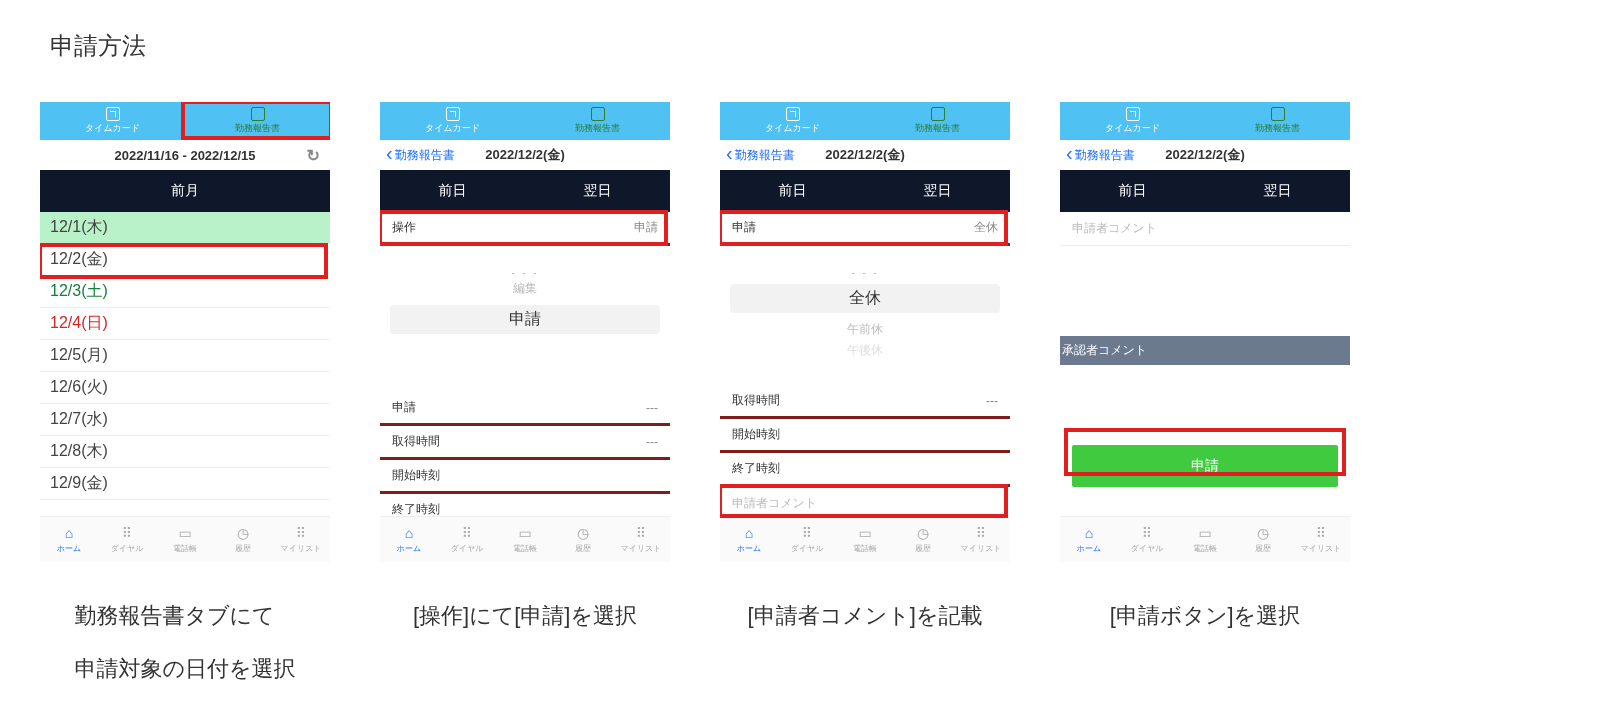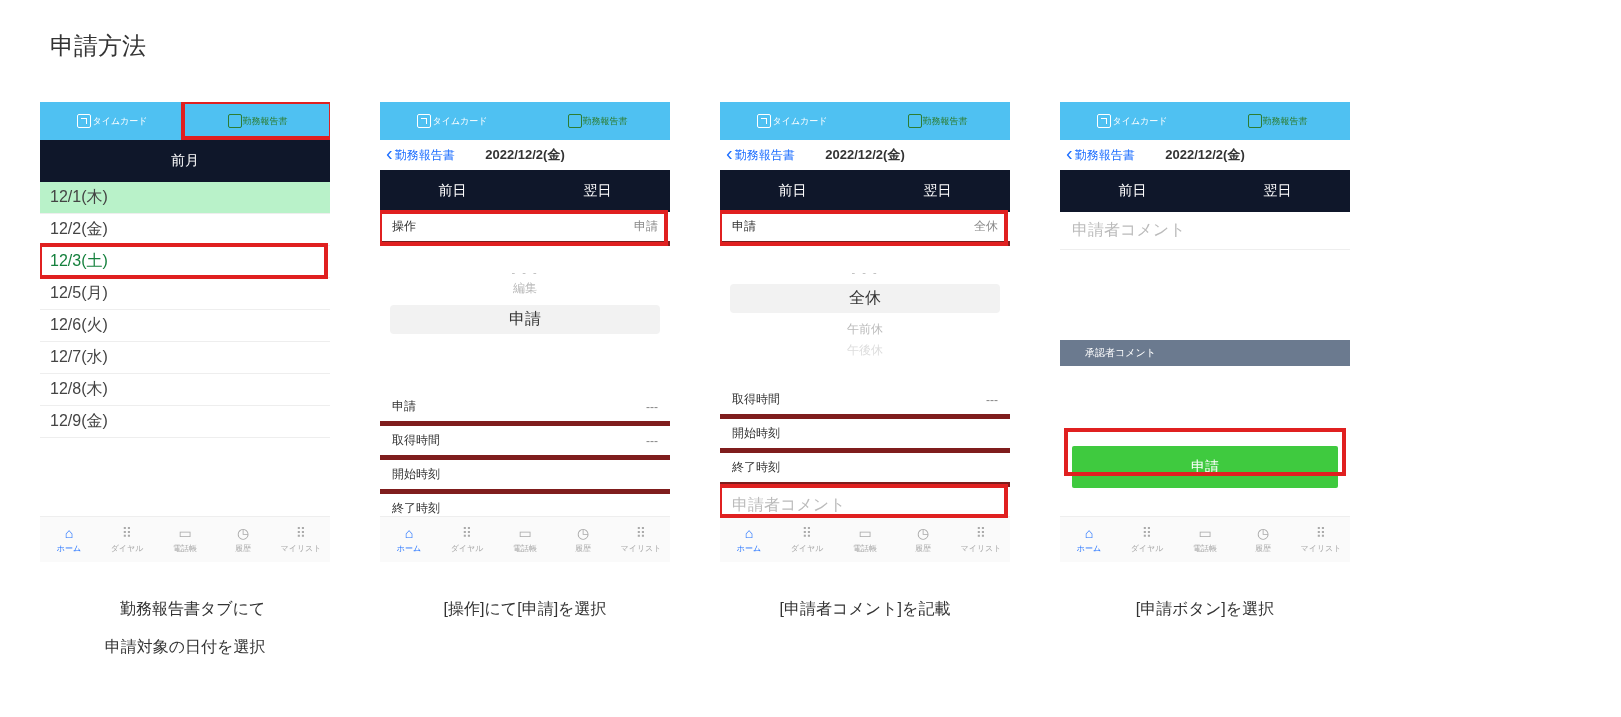--- a/index.html
+++ b/index.html
@@ -2,25 +2,25 @@
 <html><head>
 <meta charset="utf-8">
 <style>
   * { box-sizing: border-box; }
   html, body { margin: 0; padding: 0; background: #fff; font-family: "Hiragino Sans", "Yu Gothic", "Meiryo", sans-serif; color: #333; }
   .page { width: 1344px; height: 717px; position: relative; padding: 30px 40px; }
   .page-title { font-size: 24px; color: #333; margin: 0 0 40px 10px; font-weight: normal; }
   .panels { display: flex; gap: 50px; justify-content: space-between; }
   .panel-wrap { display: flex; flex-direction: column; align-items: center; width: 330px; }
   .panel { width: 290px; height: 460px; background: #fff; box-shadow: 0 0 0 0 rgba(0,0,0,0); position: relative; overflow: hidden; display:flex; flex-direction:column; }
-  .caption { font-size: 16px; margin-top: 28px; text-align: right; white-space: pre-line; line-height: 2.4; }
+  .caption { font-size: 22px; margin-top: 28px; text-align: left; white-space: pre-line; line-height: 2.4; }
 
   
   .tabrow { display: flex; height: 38px; background: #4fc1f2; color: #fff; font-size: 10px; }
-  .tab { flex: 1; display: flex; flex-direction: row; align-items: center; justify-content: center; gap:1px; position: relative; text-align: right; }
+  .tab { flex: 1; display: flex; flex-direction: column; align-items: center; justify-content: center; gap:1px; position: relative; text-align: right; }
   .tab.active { color: #2e7d32; }
   .tab .icon { width: 14px; height: 14px; border: 1.5px solid currentColor; border-radius: 2px; }
   .tab .icon.clock::after { content:""; display:block; width:5px; height:5px; border-top:1.5px solid currentColor; border-right:1.5px solid currentColor; margin:3px auto 0; }
   .tab .label { font-size: 9px; }
 
   
   .hdr { height: 30px; background: #fff; display: flex; align-items: center; justify-content: center; font-size: 13px; font-weight: bold; position:relative; }
   .hdr .back { position:absolute; left:6px; color:#1e6fff; font-size:12px; font-weight:normal; display:flex; align-items:center; }
   .hdr .back::before { content:"‹"; font-size:20px; margin-right:2px; line-height:0; position:relative; top:-2px; }
   .hdr .refresh { position:absolute; right:10px; color:#888; font-size:16px; }
@@ -30,33 +30,33 @@
   .navbtn { flex:1; display:flex; align-items:center; justify-content:center; font-size:14px; }
 
   
   .datelist { flex:1; overflow:hidden; }
   .daterow { height: 32px; border-bottom: 1px solid #eee; display:flex; align-items:center; padding: 12px 10px; font-size: 16px; color:#444; }
   .daterow.holiday { background: #b9f2c9; }
   .daterow.sat { color: #15803d; }
   .daterow.sun { color: #d62626; }
 
   
-  .detailrow { height: 34px; border-bottom: 5px solid #7f1d1d; display:flex; align-items:center; justify-content:space-between; padding: 0 12px; font-size:12px; background:#fff; }
+  .detailrow { height: 34px; border-bottom: 3px solid #7f1d1d; display:flex; align-items:center; justify-content:space-between; padding: 0 12px; font-size:12px; background:#fff; }
   .detailrow .label { color:#333; }
   .detailrow .value { color:#888; }
 
   
   .pickerwrap { padding: 20px 10px 10px; text-align:center; }
   .picker-dash { color:#bbb; font-size:11px; letter-spacing:2px; }
   .picker-bg { background:#f2f2f2; border-radius:4px; padding:4px 0; margin:6px 0; font-size:16px; color:#333; }
   .picker-faded { color:#bbb; font-size:12px; padding:2px 0; }
 
   
-  .comment-field { padding:8px 12px; font-size:16px; color:#bbb; background:#fff; }
-  .approver-bar { background:#6b7a8f; color:#fff; font-size:10px; padding:6px 25px; }
+  .comment-field { padding:8px 12px; font-size:12px; color:#bbb; background:#fff; }
+  .approver-bar { background:#6b7a8f; color:#fff; font-size:12px; padding:6px 2px; }
 
   
   .submit-btn { margin:10px 12px; background:#3fca3f; color:#fff; text-align:center; font-size:14px; padding:12px 0; border-radius:2px; }
 
   
   .dock { height: 46px; border-top:1px solid #eee; background:#fafafa; display:flex; position:absolute; bottom:0; left:0; right:0; }
   .dockitem { flex:1; display:flex; flex-direction:column; align-items:center; justify-content:center; font-size:8px; color:#aaa; gap:2px; }
   .dockitem.active { color:#1e6fff; }
   .dockicon { width:16px; height:16px; display:flex; align-items:center; justify-content:center; font-size:14px; }
 
@@ -78,27 +78,32 @@
         <div class="tabrow">
           <div class="tab">
             <span class="icon clock"></span>
             <span class="label">タイムカード</span>
           </div>
           <div class="tab active">
             <span class="icon"></span>
             <span class="label">勤務報告書</span>
           </div>
         </div>
+        <div class="hdr">
+          <span>2022/11/16 - 2022/12/15</span>
+          <span class="refresh">↻</span>
+        </div>
         <div class="navrow">
           <div class="navbtn">前月</div>
         </div>
         <div class="datelist" id="p1-rows">
             <div class="daterow holiday">12/1(木)</div>
             <div class="daterow ">12/2(金)</div>
             <div class="daterow sat">12/3(土)</div>
+            <div class="daterow sun">12/4(日)</div>
             <div class="daterow ">12/5(月)</div>
             <div class="daterow ">12/6(火)</div>
             <div class="daterow ">12/7(水)</div>
             <div class="daterow ">12/8(木)</div>
             <div class="daterow ">12/9(金)</div>
           </div>
         <div class="dock">
           <div class="dockitem active">
               <span class="dockicon">⌂</span>
               <span>ホーム</span>

